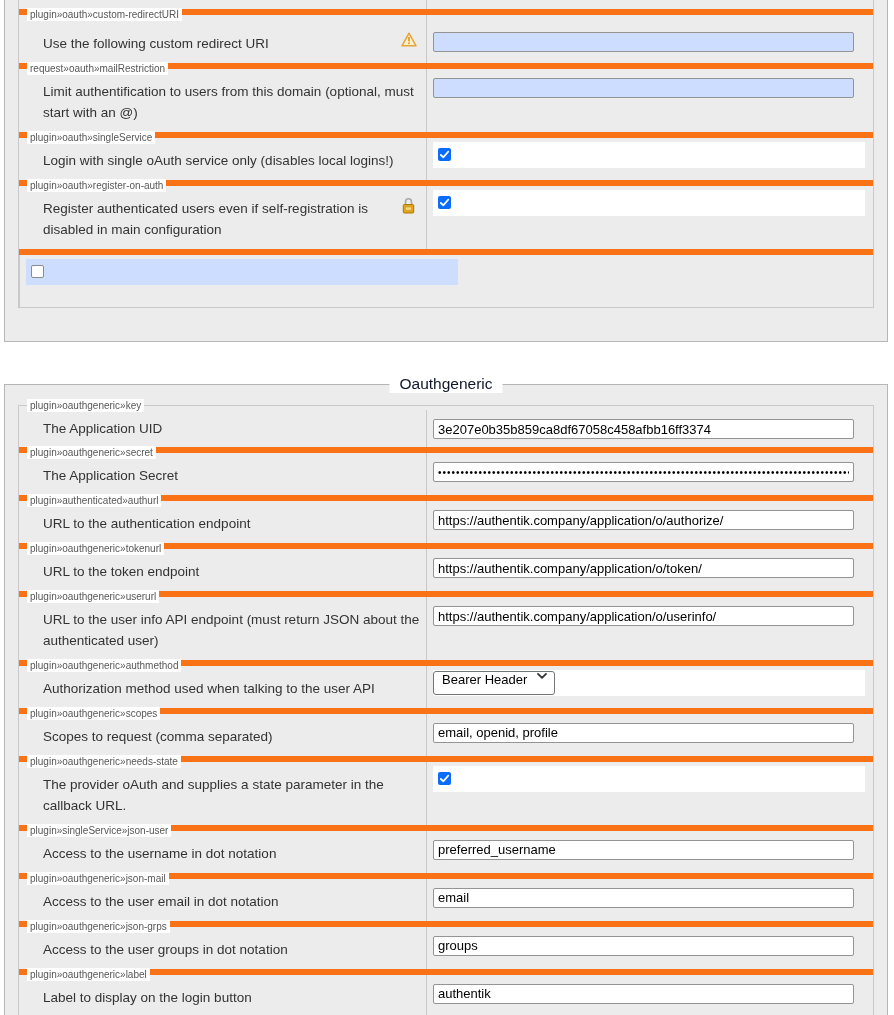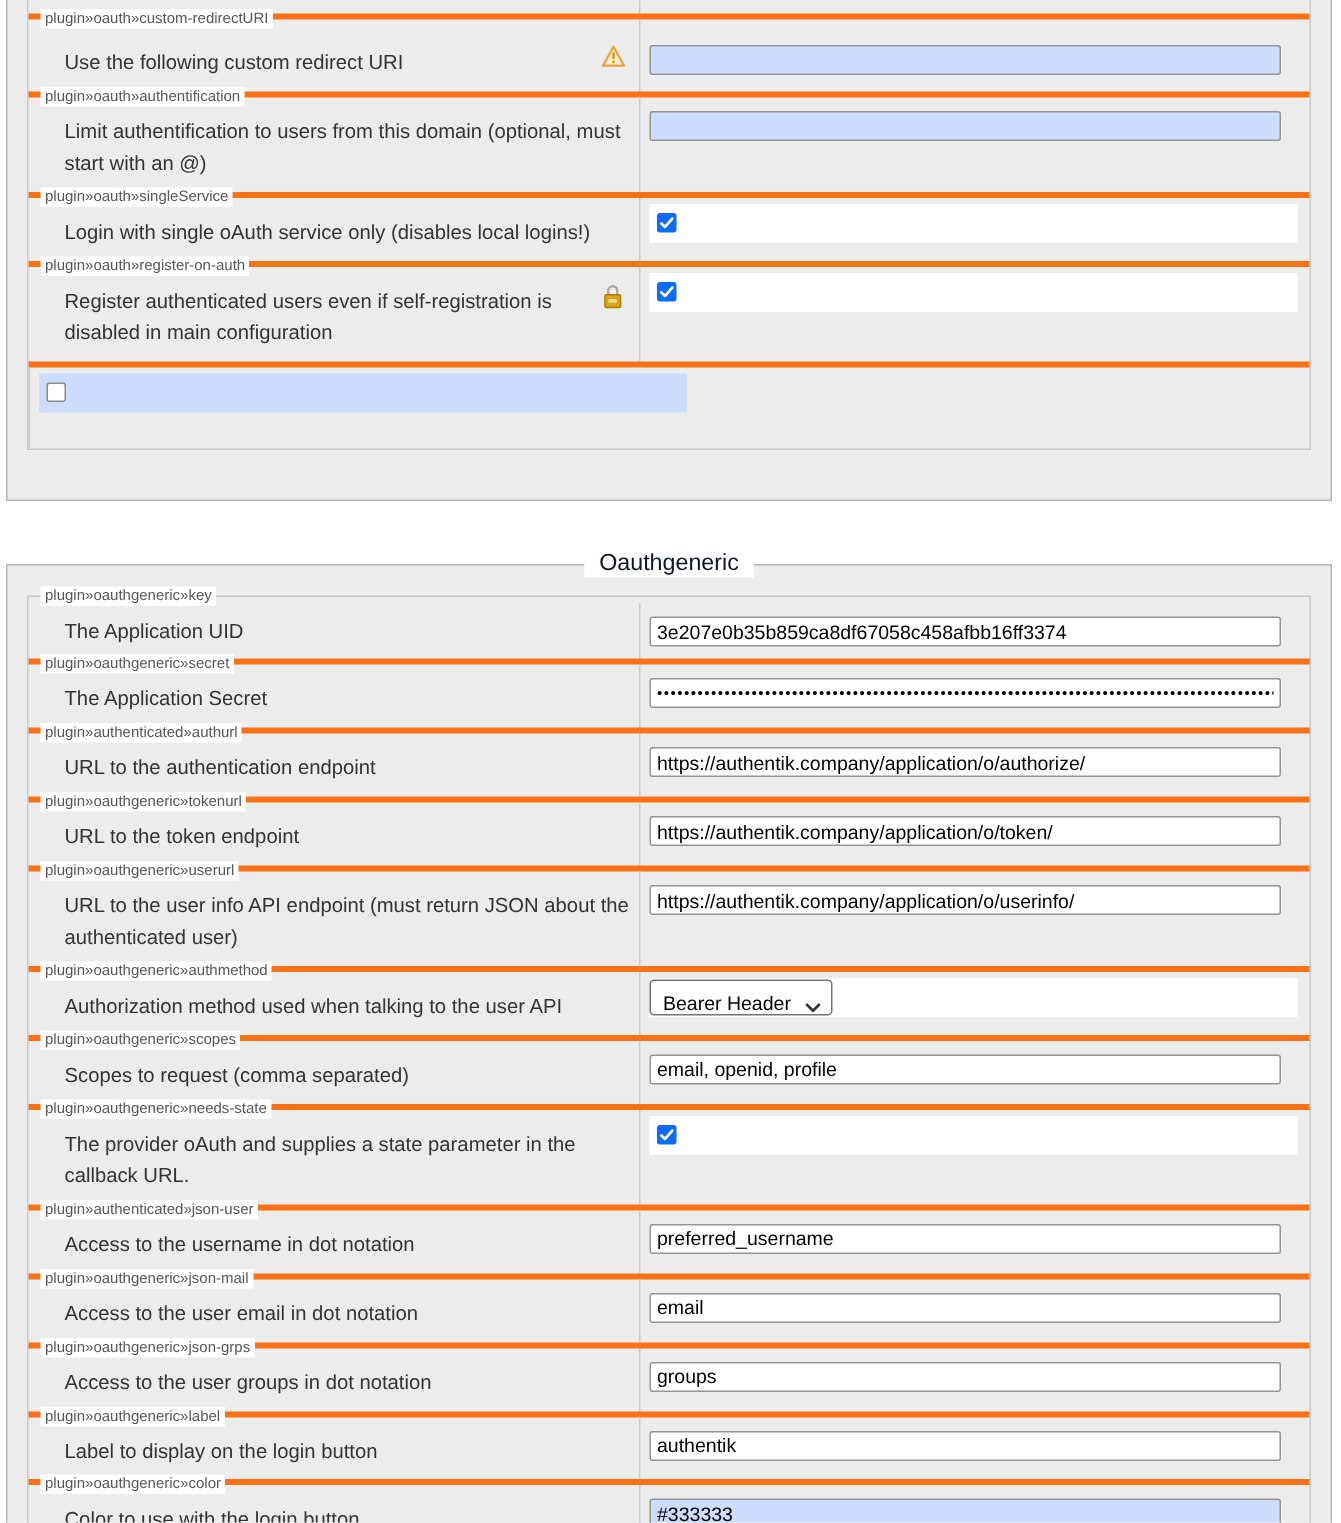--- a/index.html
+++ b/index.html
@@ -3,21 +3,21 @@
 <meta charset="utf-8">
 <style>
   html,body{margin:0;padding:0;background:#fff;}
   body{width:894px;height:1015px;overflow:hidden;font-family:"Liberation Sans",sans-serif;position:relative;}
   .fieldset{box-sizing:border-box;margin-left:4px;width:884px;background:#ececec;border:1px solid #b6b6b6;padding:0 13px 33px 13px;}
   .fieldset.cut-top{border-top:none;padding-top:0;}
   #s2{margin-top:42px;position:relative;padding-top:20px;}
   .legend{position:absolute;top:-10px;left:50%;transform:translateX(-50%);background:#fff;padding:0 10px;font-size:15.5px;color:#0f172a;white-space:nowrap;}
   .cfgtable{background:#ececec;border:1px solid #c9c9c9;}
   .cut-top .cfgtable{border-top:none;}
-  .row{display:flex;position:relative;border-top:4px solid #f97316;box-sizing:border-box;}
+  .row{display:flex;position:relative;border-top:6px solid #f97316;box-sizing:border-box;}
   .cfgtable > :first-child{border-top:none;}
   .partial-row{height:9px;display:flex;}
   .partial-row .pl{width:407px;}
   .partial-row .pv{flex:1;border-left:1px solid #c9c9c9;}
   .label-cell{width:407px;box-sizing:border-box;position:relative;padding:13px 2px 8px 24px;font-size:13.5px;color:#333;line-height:1.55;}
   .label-cell.first-pad{padding-top:19px;}
   .chip{position:absolute;top:-7px;left:8px;background:#fff;color:#575757;font-size:10px;line-height:13px;padding:0 3px;white-space:nowrap;}
   .label-text.with-icon{display:block;padding-right:28px;}
   .row-icon{position:absolute;right:9px;top:11px;width:16px;height:18px;}
   .first-pad .row-icon{top:17px;}
@@ -25,21 +25,21 @@
   .value-cell.first-pad-v{padding-top:17px;}
   .value-cell.striped{padding-top:4px;}
   .cfg-input{display:block;width:421px;height:20px;box-sizing:border-box;border:1px solid #949494;border-radius:2px;background:#fff;color:#000;font-family:"Liberation Sans",sans-serif;font-size:13px;padding:0 4px;outline:none;}
   .cfg-input.highlight{background:#ccddff;}
   .cfg-input.password{font-size:10px;letter-spacing:1px;overflow:hidden;}
   .strip{width:432px;height:26px;background:#fff;display:flex;align-items:center;}
   .strip.highlight{background:#ccddff;}
   .cb{width:13px;height:13px;margin-left:5px;border-radius:2px;box-sizing:border-box;display:inline-flex;align-items:center;justify-content:center;cursor:pointer;}
   .cb.checked{background:#0b6cfa;}
   .cb.un{background:#fff;border:1px solid #8b8b8b;}
-  .select{height:22px;background:#fff;border:1px solid #757575;border-radius:3px;display:inline-flex;align-items:flex-end;padding:0 6px 0 8px;font-size:13px;color:#000;gap:9px;cursor:pointer;}
+  .select{height:22px;background:#fff;border:1px solid #757575;border-radius:3px;display:inline-flex;align-items:flex-start;padding:0 6px 0 8px;font-size:13px;color:#000;gap:9px;cursor:pointer;}
   .chev{display:inline-flex;align-items:center;}
 </style>
 </head>
 <body>
 
 <section class="fieldset cut-top" id="s1">
   <div class="cfgtable" id="table-0">
     <div class="partial-row">
         <div class="pl"></div>
         <div class="pv"></div>
@@ -53,21 +53,21 @@
               <rect x="7.25" y="5" width="1.5" height="4.4" fill="#d98e00"></rect>
               <rect x="7.25" y="10.5" width="1.5" height="1.6" fill="#d98e00"></rect>
             </svg></span>
         </div>
         <div class="value-cell first-pad-v">
           <input type="text" class="cfg-input highlight" value="" style="">
         </div>
       </div>
       <div class="row" style="min-height: 58px;">
         <div class="label-cell">
-          <span class="chip">plugin»oauth»authentification</span>
+          <span class="chip">request»oauth»mailRestriction</span>
           <div class="label-text">Limit authentification to users from this domain (optional, must start with an @)</div>
         </div>
         <div class="value-cell">
           <input type="text" class="cfg-input highlight" value="" style="">
         </div>
       </div>
       <div class="row" style="min-height: 39px;">
         <div class="label-cell">
           <span class="chip">plugin»oauth»singleService</span>
           <div class="label-text">Login with single oAuth service only (disables local logins!)</div>
@@ -197,21 +197,21 @@
             <span class="cb checked">
               <svg width="11" height="11" viewBox="0 0 12 12">
                 <path d="M2 6.5 L4.8 9 L10 3" fill="none" stroke="#fff" stroke-width="2" stroke-linecap="round" stroke-linejoin="round"></path>
               </svg>
             </span>
           </div>
         </div>
       </div>
       <div class="row" style="min-height: 40px;">
         <div class="label-cell">
-          <span class="chip">plugin»authenticated»json-user</span>
+          <span class="chip">plugin»singleService»json-user</span>
           <div class="label-text">Access to the username in dot notation</div>
         </div>
         <div class="value-cell">
           <input type="text" class="cfg-input" value="preferred_username" style="">
         </div>
       </div>
       <div class="row" style="min-height: 40px;">
         <div class="label-cell">
           <span class="chip">plugin»oauthgeneric»json-mail</span>
           <div class="label-text">Access to the user email in dot notation</div>

